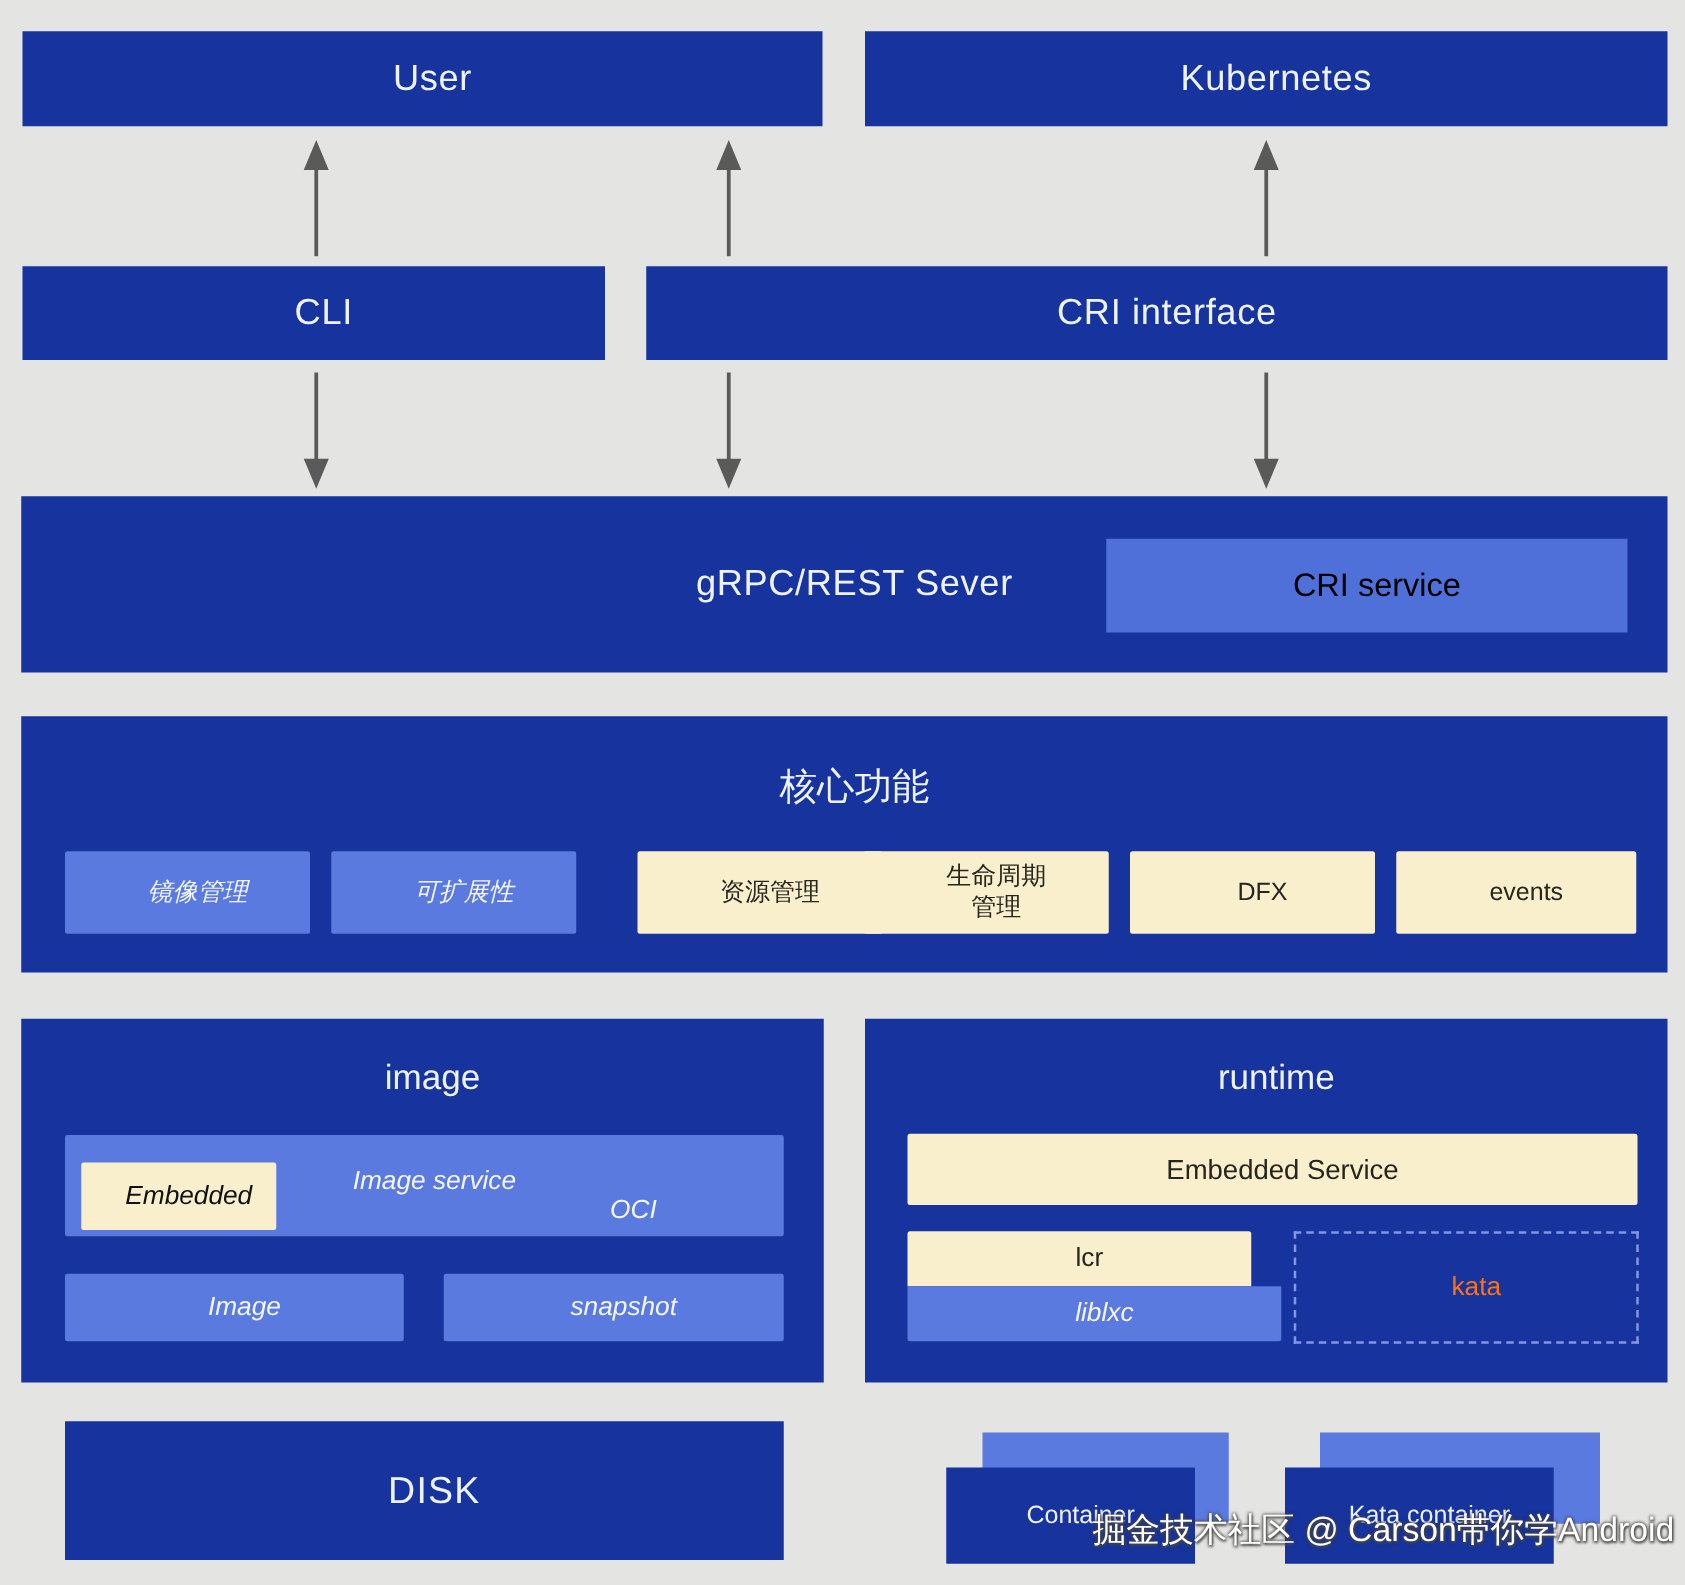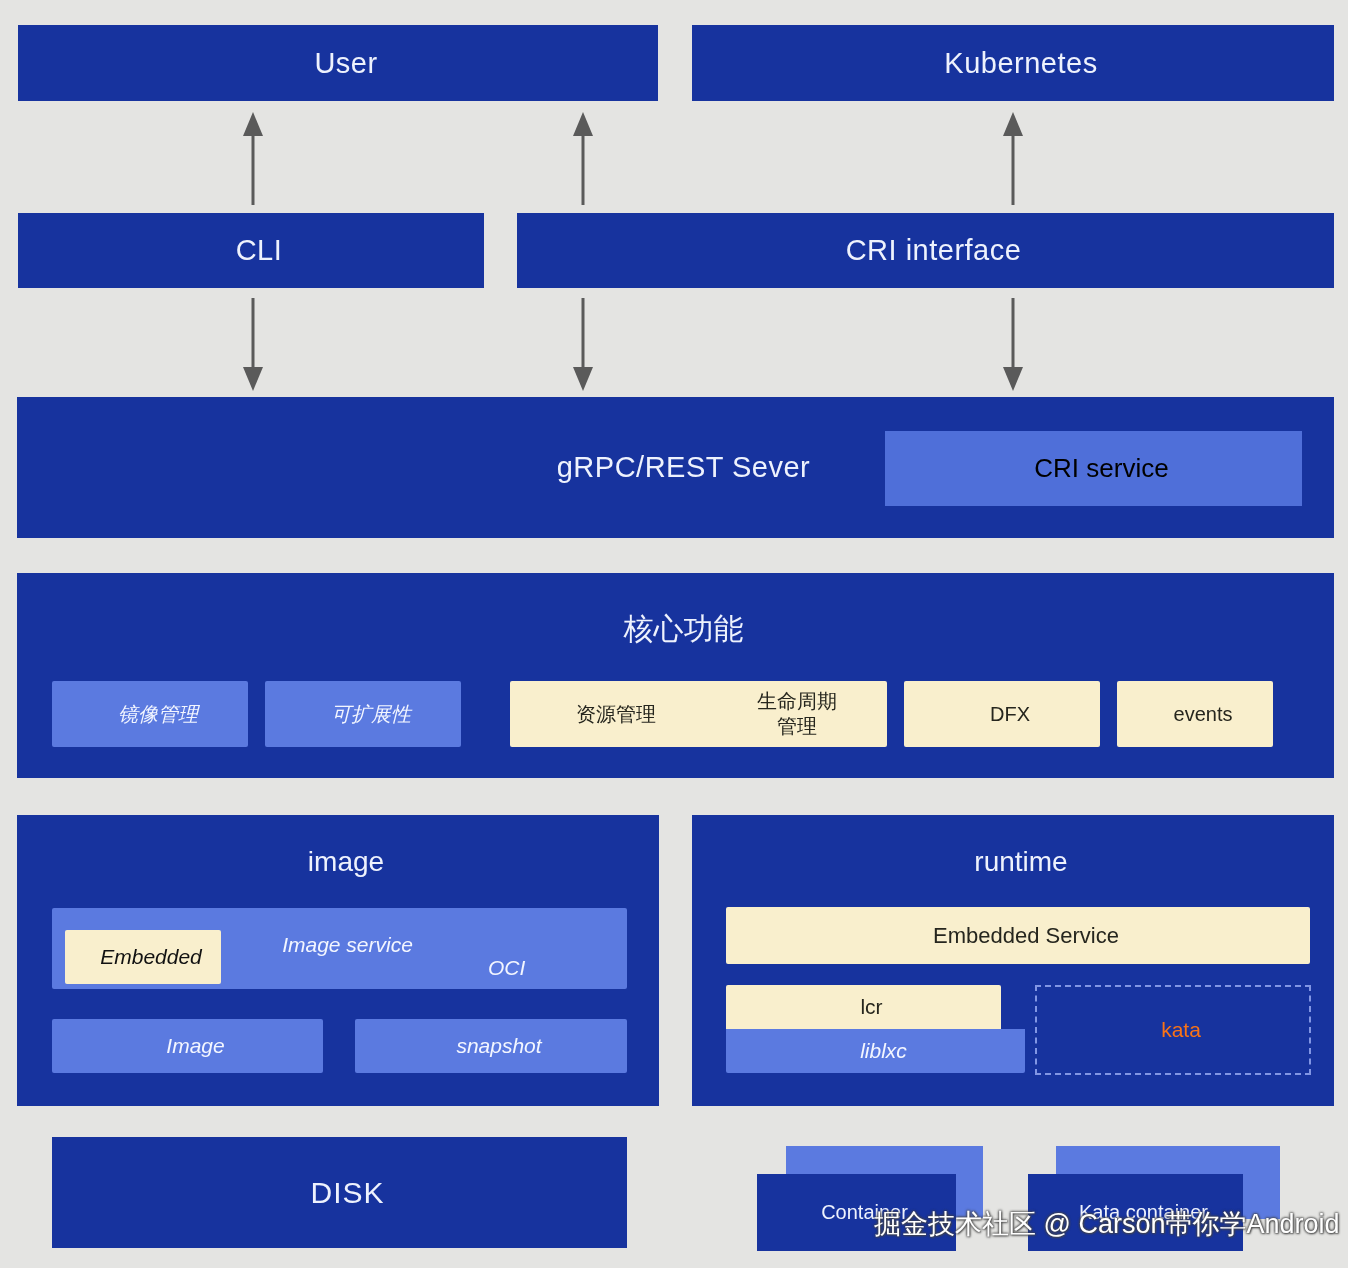--- a/index.html
+++ b/index.html
@@ -77,21 +77,21 @@
   </div>
 
   <div class="abs box-dark" style="left:17px;top:573px;width:1317px;height:205px;">
     <div class="abs center" style="left:0;top:36px;right:0;height:40px;font-size:30px;">核心功能</div>
     <div class="abs box-light center chip" style="left:35px;top:108px;width:196px;height:66px;">镜像管理</div>
     <div class="abs box-light center chip" style="left:248px;top:108px;width:196px;height:66px;">可扩展性</div>
     <div class="abs box-cream center chip" style="left:461px;top:108px;width:196px;height:66px;margin-left:32px;">资源管理</div>
     <div class="abs box-cream center chip" style="left:674px;top:108px;width:196px;height:66px;">生命周期
 管理</div>
     <div class="abs box-cream center chip" style="left:887px;top:108px;width:196px;height:66px;">DFX</div>
-    <div class="abs box-cream center chip" style="left:1100px;top:108px;width:156px;height:66px;">events</div>
+    <div class="abs box-cream center chip" style="left:1100px;top:108px;width:192px;height:66px;">events</div>
   </div>
 
   <div class="abs box-dark" style="left:17px;top:815px;width:642px;height:291px;">
     <div class="abs center" style="left:0;top:28px;right:0;height:38px;font-size:28px;">image</div>
     <div class="abs box-light" style="left:35px;top:93px;width:575px;height:81px;border-radius:2px;">
       <div class="abs center small-label" style="left:0;top:24px;right:0;height:26px;">Image service</div>
       <div class="abs small-label" style="left:420px;top:48px;">OCI</div>
       <div class="abs box-cream center" style="left:13px;top:22px;width:156px;height:54px;color:#111;font-size:21px;border-radius:2px;">Embedded</div>
     </div>
     <div class="abs box-light center small-label" style="left:35px;top:204px;width:271px;height:54px;border-radius:2px;">Image</div>

